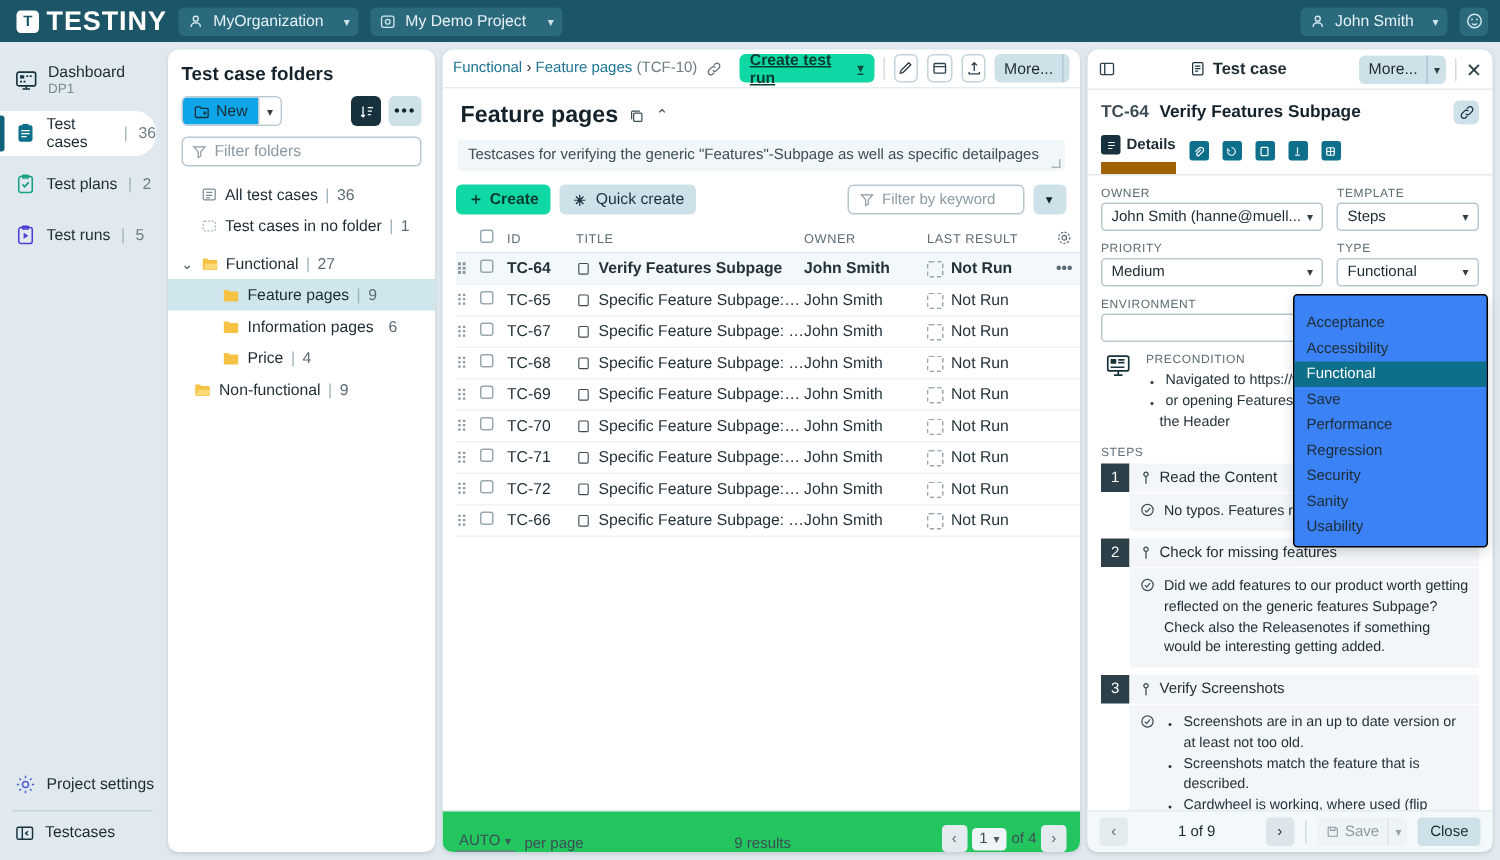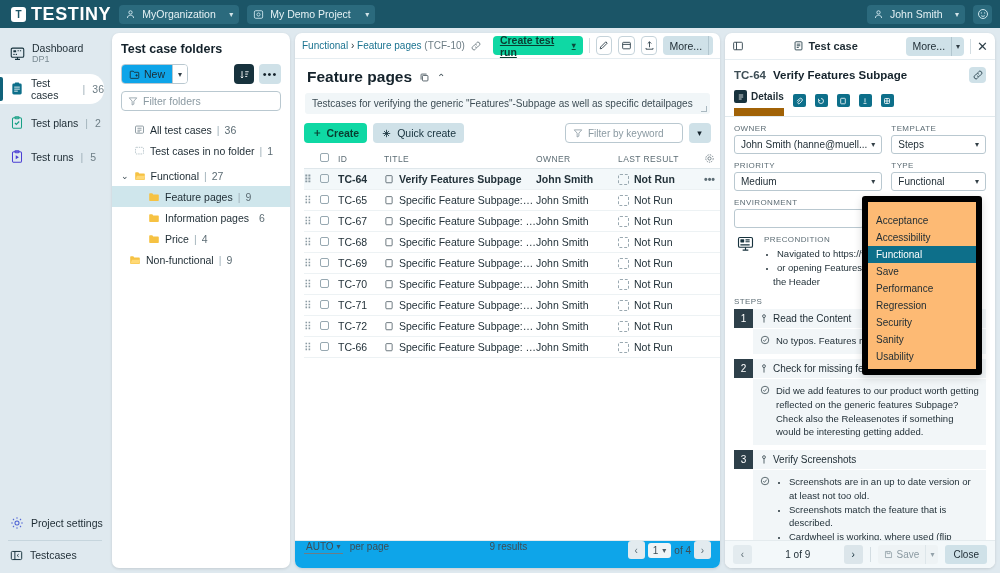--- a/index.html
+++ b/index.html
@@ -164,22 +164,22 @@
   .c-title { width: 152px; }
   .c-owner { width: 82px; }
   .c-res { width: 86px; }
   .c-act { width: 40px; }
   .chk { width: 9px; height: 9px; border: 1px solid #97a8b1; border-radius: 2px; }
   .cellflex { display: flex; align-items: center; gap: 5px; }
   .ttl { overflow: hidden; text-overflow: ellipsis; white-space: nowrap; }
   .res-ic { width: 11px; height: 11px; border: 1px dashed #9aa9b1; border-radius: 2px; display:inline-block;}
   .listfoot {
     position: absolute; left: 0; right: 0; bottom: 0; height: 28px;
-    background: #0ea5e9; border-top: 1px solid #e4ebee;
-    display: flex; align-items: flex-start; padding: 0 9px; gap: 7px; font-size: 10px; color: #3d4d55;
+    background: #22c55e; border-top: 1px solid #e4ebee;
+    display: flex; align-items: flex-end; padding: 0 9px; gap: 7px; font-size: 10px; color: #3d4d55;
   }
   .mini-sel {
     display: flex; align-items: center; gap: 3px; border-bottom: 1px solid #6d7d85;
     padding: 0 2px 1px 2px; font-size: 10px;
   }
   .pager { display: flex; align-items: center; gap: 3px; }
   .pg-btn { width: 17px; height: 18px; background: #e3ebef; border-radius: 3px; display:flex; align-items:center; justify-content:center; color:#5c6c74;}
   .pg-num { display:flex; align-items:center; gap:4px; background:#eff4f6; border-radius:3px; padding: 2px 5px;}
 
   
@@ -226,22 +226,22 @@
   }
   .nav-sq { width: 19px; height: 19px; background: #e3ebef; border-radius: 3px; display:flex; align-items:center; justify-content:center; color:#5c6c74;}
   .nav-sq.dark { background: #dbe5ea; color: #16313c; }
   .save-split { display:flex; align-items:stretch; height:19px; border-radius:3px; background:#eef3f5; color:#8b9aa2; overflow:hidden;}
   .save-split .a { display:flex; align-items:center; gap:4px; padding: 0 6px; font-size: 10px;}
   .save-split .b { display:flex; align-items:center; padding: 0 4px; border-left: 1px solid #dde6ea;}
   .btn-close { height: 19px; padding: 0 8px; background: #cfe1e8; border-radius: 3px; display:flex; align-items:center; font-size:10px; }
 
   
   .dd {
-    position: absolute; top: 196px; left: 862px; width: 120px;
-    background: #fdba74; border: 6px solid #000000; border-radius: 3px;
+    position: absolute; top: 196px; left: 862px; width: 130px;
+    background: #3b82f6; border: 1px solid #000000; border-radius: 3px;
     box-shadow: 0 3px 8px rgba(0,0,0,.16); padding: 10px 0 4px 0; z-index: 50;
   }
   .dd-item { height: 17px; display: flex; align-items: center; padding: 0 8px; font-size: 10px; }
   .dd-item.sel { background: #0d6f8a; color: #fff; }
 </style>
 </head>
 <body>
 
 <div class="app">
 

